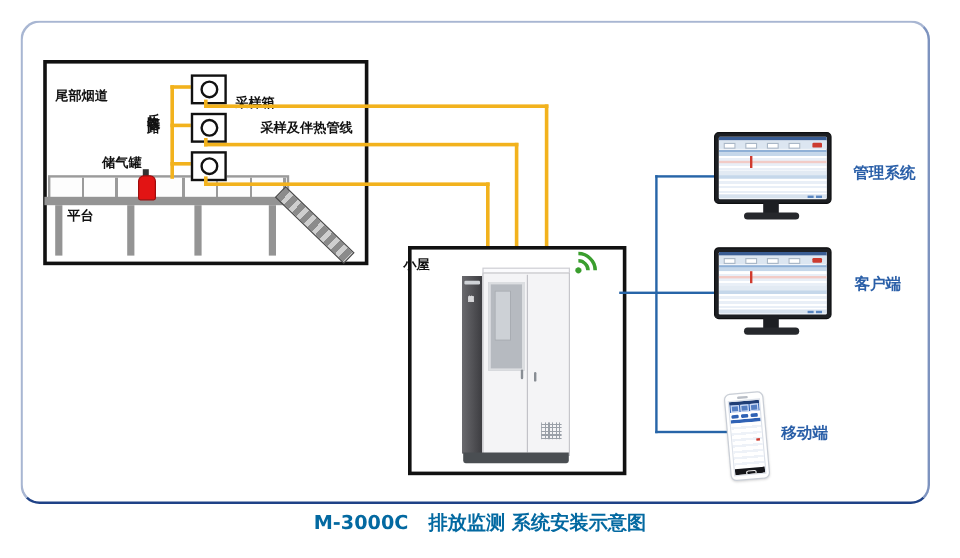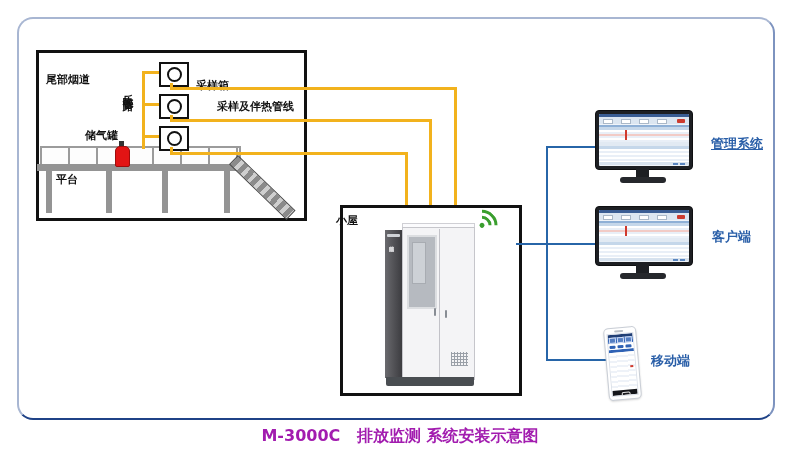--- a/index.html
+++ b/index.html
@@ -95,21 +95,21 @@
   .ph-nav{height:6px;background:#2f62b5;display:flex;align-items:center;gap:1px;padding:0 1px;}
   .ph-seg{flex:1;height:4px;border:0.5px solid #cfdcf5;background:rgba(255,255,255,.18);}
   .ph-chips{height:6px;background:#fff;position:relative;}
   .ph-chip{position:absolute;top:1.5px;width:6px;height:3px;background:#2f62b5;border-radius:1px;}
   .ph-th{height:3px;background:#2f62b5;}
   .ph-rows{height:38px;background:repeating-linear-gradient(180deg,#fff 0 3px,#eef2f8 3px 5px);position:relative;}
   .ph-redcell{position:absolute;right:2px;top:14px;width:3px;height:2px;background:#d03a2e;}
   .ph-navbar{height:5px;background:#15161a;position:relative;}
   .ph-home{position:absolute;left:9px;top:1.5px;width:7px;height:2px;border:0.5px solid #e8e8e8;border-radius:2px;}
 
-  .title{left:0;top:426px;width:800px;text-align:center;color:#a21caf;
+  .title{left:0;top:426px;width:800px;text-align:center;color:#0369a1;
          font-size:16px;font-weight:bold;white-space:pre;}
 </style>
 </head>
 <body>
 
 <div class="stage">
 
   <div class="abs frame"></div>
 
   <div class="abs flue-box"></div>
@@ -210,21 +210,21 @@
       <div class="ms-th"></div>
       <div class="ms-table2"></div>
       <div class="ms-foot">
         <span class="ms-chip" style="right:4px;"></span>
         <span class="ms-chip" style="right:11px;"></span>
       </div>
     </div>
   </div>
   <div class="abs stand-neck" style="left:636px;top:168px;"></div>
   <div class="abs stand-base" style="left:620px;top:177px;"></div>
-  <div class="abs term-lbl" style="left:711px;top:135px;text-decoration:underline;">管理系统</div>
+  <div class="abs term-lbl" style="left:711px;top:135px;">管理系统</div>
 
   <div class="abs monitor" style="left:595px;top:206px;">
     <div class="mscreen">
       <div class="ms-top"></div>
       <div class="ms-filter">
         <span class="ms-input" style="left:4px;"></span>
         <span class="ms-input" style="left:22px;"></span>
         <span class="ms-input" style="left:40px;"></span>
         <span class="ms-input" style="left:58px;"></span>
         <span class="ms-red"></span>

